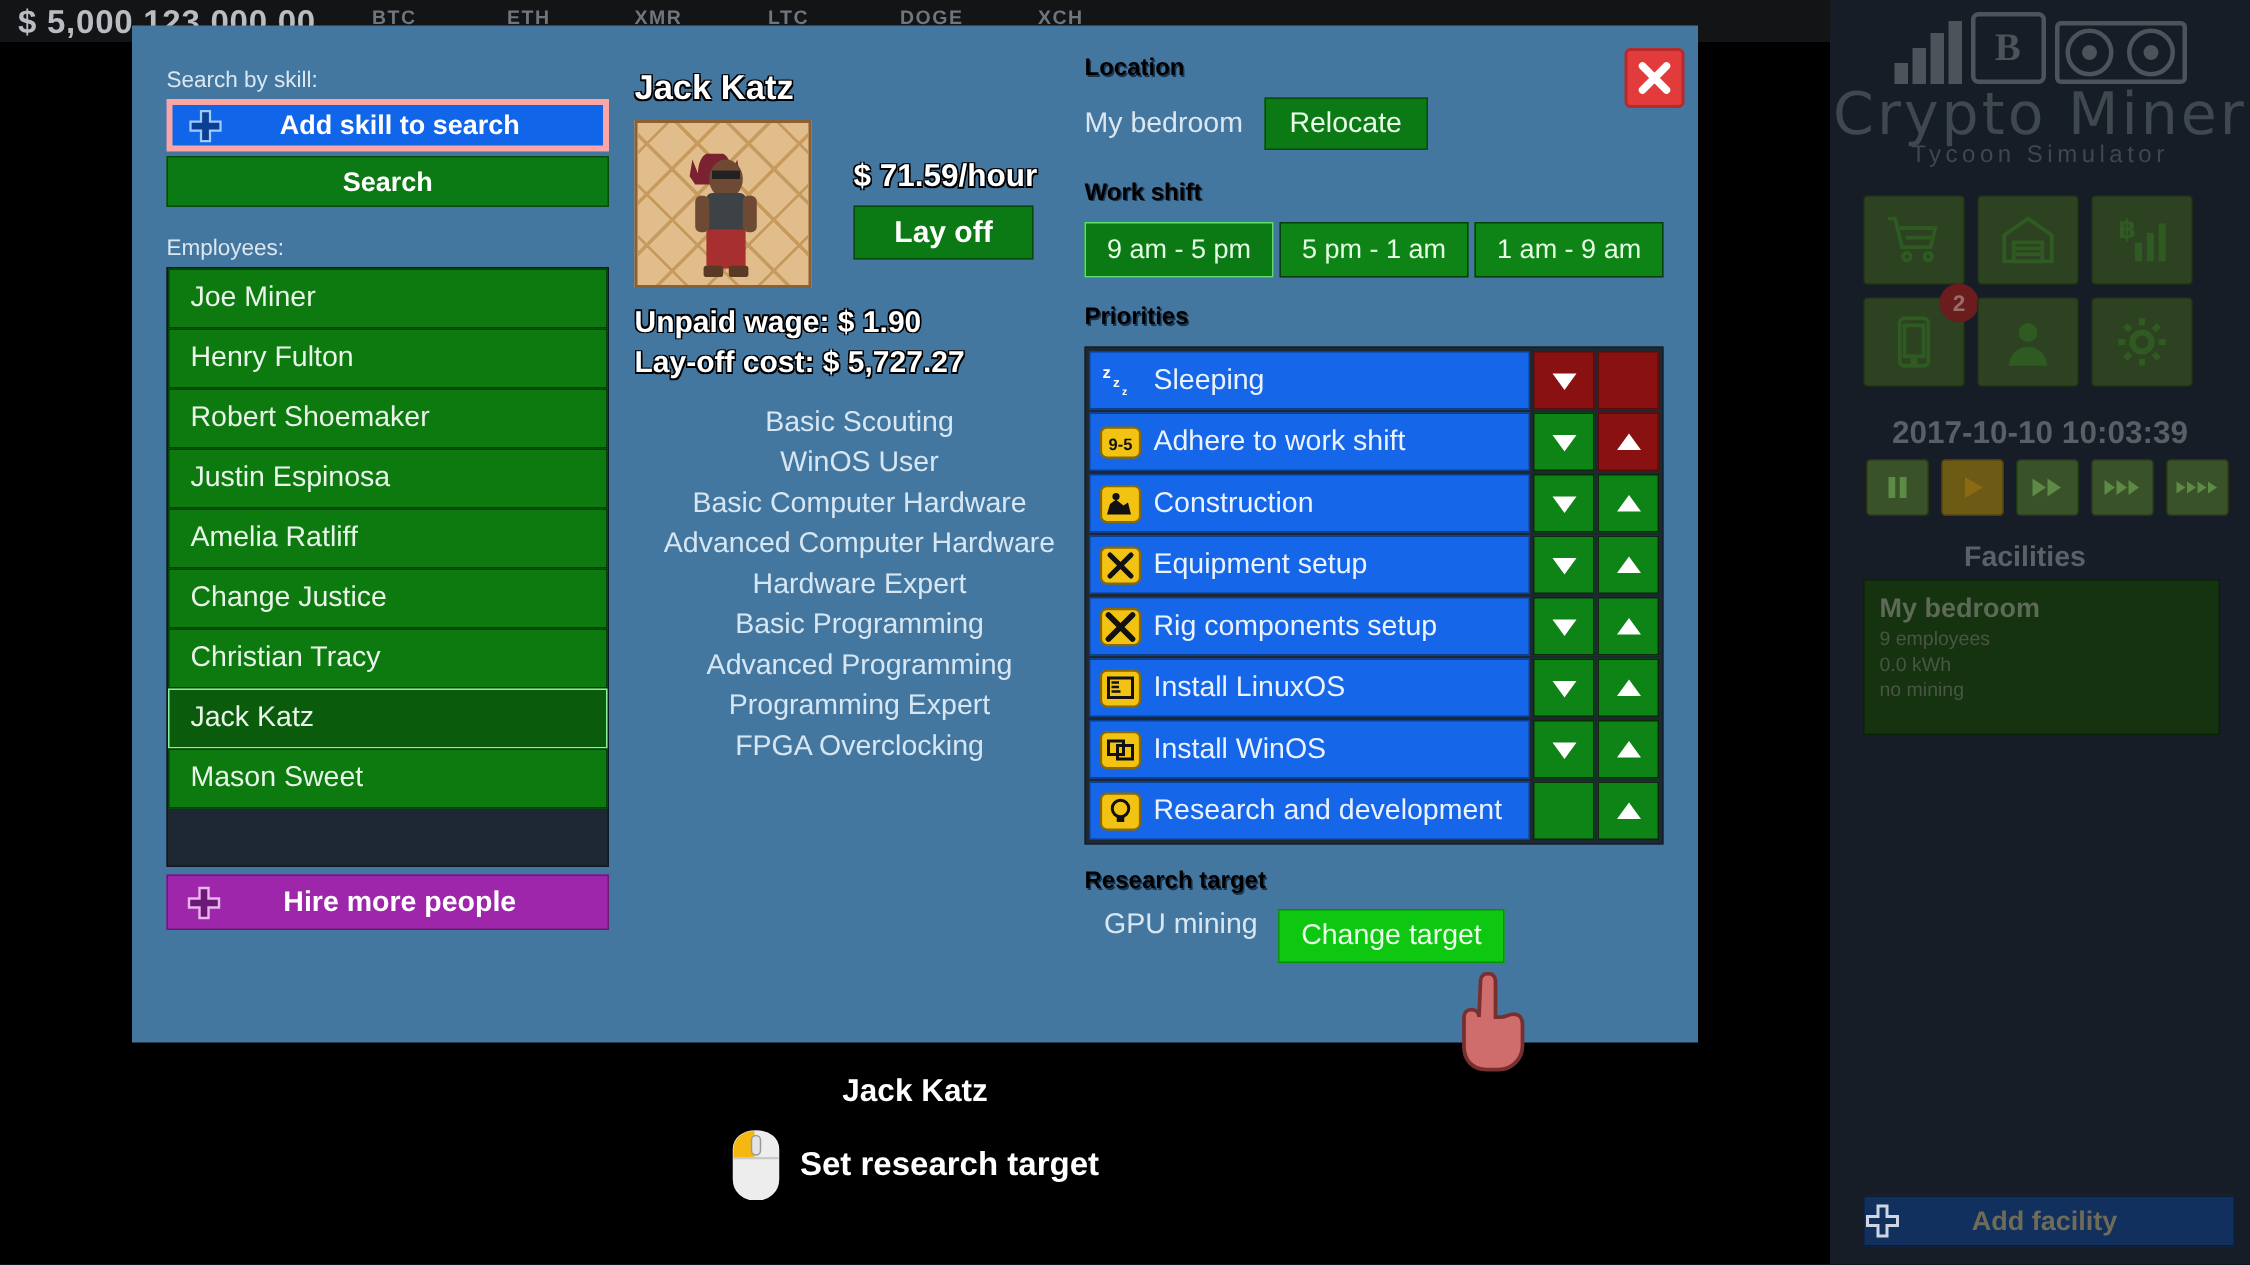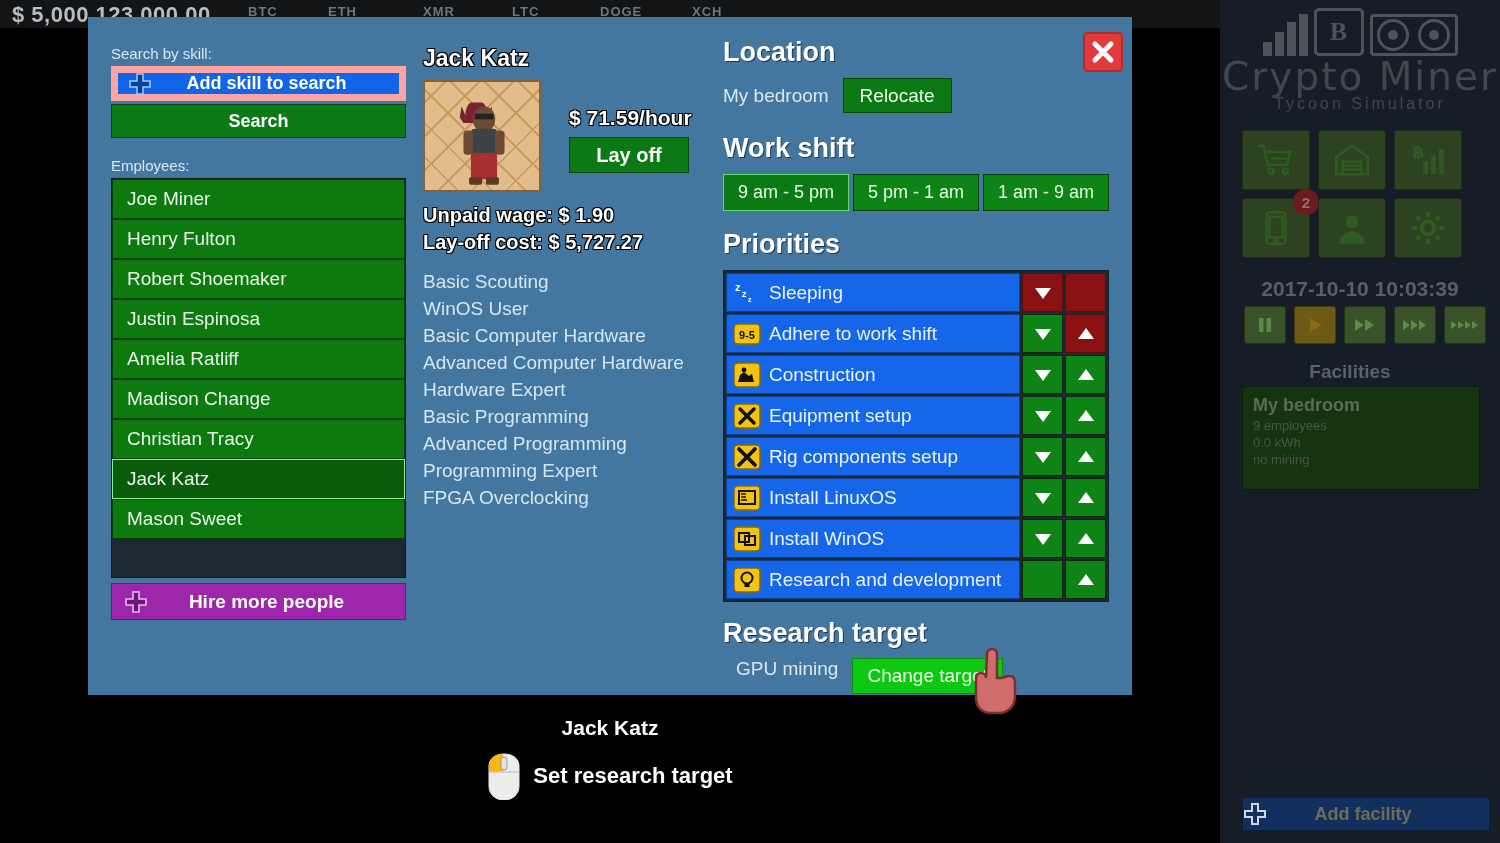--- a/index.html
+++ b/index.html
@@ -71,21 +71,21 @@
   
   .dialog { position:absolute; left:88px; top:17px; width:1044px; height:678px;
             background:#4477a0; }
   .closebtn { position:absolute; right:9px; top:15px; width:40px; height:40px;
               background:#e23b3b; border:2px solid #b52a2a; border-radius:4px;
               display:flex; align-items:center; justify-content:center; }
 
   
   .col-left { position:absolute; left:23px; top:28px; width:295px; }
   .lbl-small { font-size:15px; color:#dbe7f0; margin-bottom:4px; }
-  .btn-addskill { width:295px; height:35px; background:#1165e8; border:7px solid #fca5a5;
+  .btn-addskill { width:295px; height:35px; background:#1165e8; border:4px solid #fca5a5;
                   display:flex; align-items:center; }
   .btn-addskill .lbl { flex:1; text-align:center; font-size:18px; font-weight:bold;
                        color:#fff; margin-right:18px; }
   .btn-search { width:295px; height:34px; background:#0b7a14; border:1px solid #064a0c;
                 margin-top:3px; display:flex; align-items:center; justify-content:center;
                 font-size:18px; font-weight:bold; color:#fff; }
   .emp-lbl { margin-top:19px; }
   .emp-list { width:295px; height:400px; background:#1d2833; border:1px solid #0f1820;
               padding:0; }
   .emp-row { height:40px; background:#0c7a0f; border:1px solid #05400a;
@@ -109,25 +109,25 @@
       repeating-linear-gradient(-45deg, transparent 0 22px, #c79a5d 22px 24px); }
   .wage-box { padding-top:26px; }
   .wage { font-size:21px; font-weight:bold; color:#fff; white-space:nowrap;
           text-shadow:1px 1px 0 #000,-1px 1px 0 #000,1px -1px 0 #000,-1px -1px 0 #000; }
   .btn-layoff { margin-top:7px; width:120px; height:36px; background:#0b7a14;
                 border:1px solid #064a0c; display:flex; align-items:center;
                 justify-content:center; font-size:20px; font-weight:bold; color:#fff; }
   .wage-info { margin-top:12px; font-size:20px; font-weight:bold; color:#fff;
                text-shadow:1px 1px 0 #000,-1px 1px 0 #000,1px -1px 0 #000,-1px -1px 0 #000; }
   .skills { margin-top:14px; }
-  .skill { font-size:19px; color:#d6e6f2; line-height:27px; }
+  .skill { font-size:19px; color:#d6e6f2; line-height:27px;text-align:center; }
 
   
   .col-right { position:absolute; left:635px; top:20px; width:390px; }
-  .sec-head { font-size:27px; font-weight:bold; color:#ffffff;
+  .sec-head { font-size:16px; font-weight:bold; color:#000000;
               text-shadow:1px 1px 0 #1a3550; }
   .loc-row { display:flex; align-items:center; gap:14px; margin-top:10px; }
   .loc-name { font-size:19px; color:#dbe7f0; }
   .btn-relocate { height:35px; padding:0 16px; background:#0b7a14; border:1px solid #064a0c;
                   display:flex; align-items:center; justify-content:center;
                   font-size:19px; color:#eaffea; }
   .shift-row { display:flex; gap:4px; margin-top:10px; }
   .shift { height:37px; padding:0 14px; background:#0f8416; border:1px solid #05400a;
            display:flex; align-items:center; justify-content:center;
            font-size:18px; color:#e4ffe4; }
@@ -164,21 +164,21 @@
   .plusicon { width:24px; height:24px; }
 </style>
 </head>
 <body>
 
 <div id="root">
 
   <div class="topbar">
     <div class="money">$ 5,000,123,000.00</div>
     <div class="ticker" style="left:248px">BTC</div>
-    <div class="ticker" style="left:328px">ETH</div>
+    <div class="ticker" style="left:338px">ETH</div>
     <div class="ticker" style="left:423px">XMR</div>
     <div class="ticker" style="left:512px">LTC</div>
     <div class="ticker" style="left:600px">DOGE</div>
     <div class="ticker" style="left:692px">XCH</div>
   </div>
 
   <div class="sidebar">
     <div class="logo">
       <div class="logo-icons">
         <span class="lg-bars">
@@ -314,21 +314,21 @@
       </div>
       <div class="btn-search">Search</div>
 
       <div class="lbl-small emp-lbl">Employees:</div>
       <div class="emp-list">
         <div class="emp-row">Joe Miner</div>
         <div class="emp-row">Henry Fulton</div>
         <div class="emp-row">Robert Shoemaker</div>
         <div class="emp-row">Justin Espinosa</div>
         <div class="emp-row">Amelia Ratliff</div>
-        <div class="emp-row">Madison Change</div>
+        <div class="emp-row">Change Justice</div>
         <div class="emp-row">Christian Tracy</div>
         <div class="emp-row sel">Jack Katz</div>
         <div class="emp-row">Mason Sweet</div>
       </div>
       <div class="btn-hire">
         <svg class="plusicon" style="margin-left:12px" viewBox="0 0 24 24">
           <path d="M9 2h6v7h7v6h-7v7H9v-7H2V9h7z" fill="#6a1a74" stroke="#e9b6f0" stroke-width="1.6"></path>
         </svg>
         <span class="lbl">Hire more people</span>
       </div>

